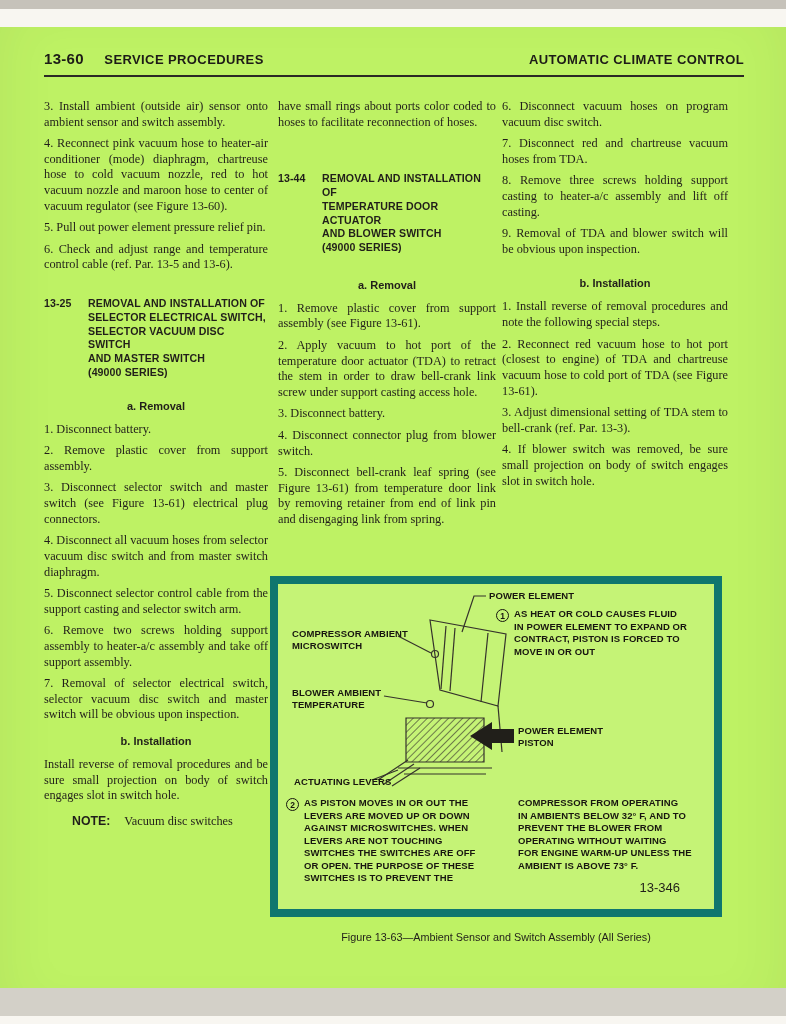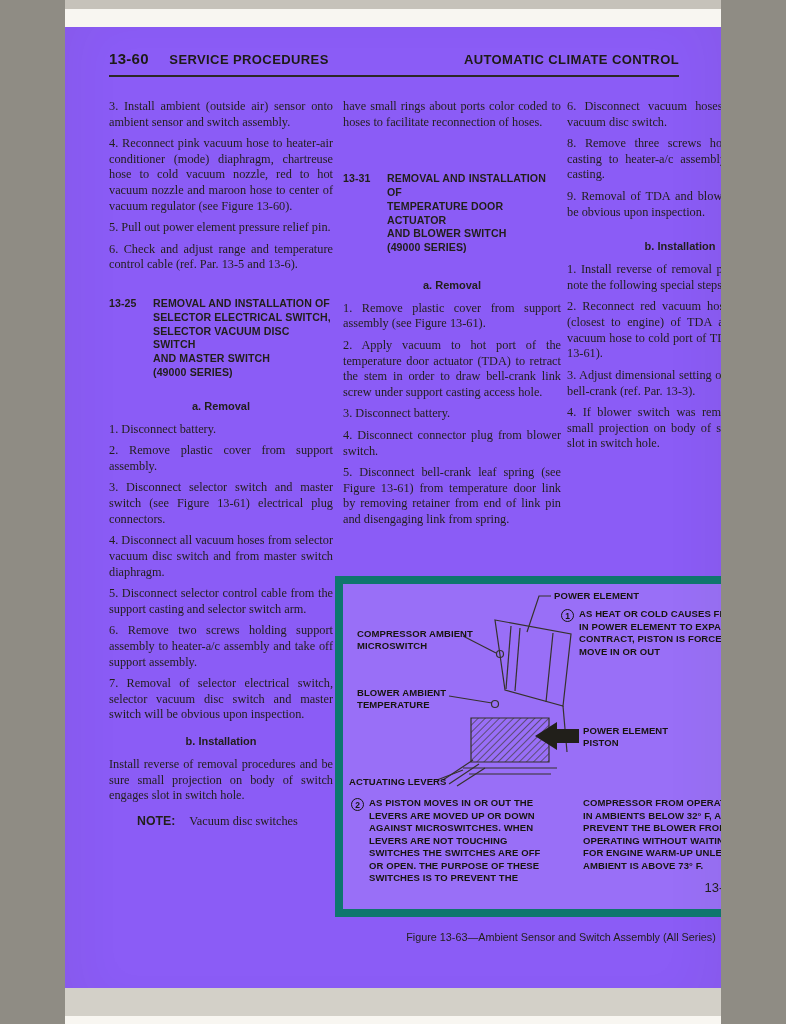--- a/index.html
+++ b/index.html
@@ -1,19 +1,19 @@
 <!DOCTYPE html>
 <html><head>
 <meta charset="utf-8">
 <style>
   * { margin:0; padding:0; box-sizing:border-box; }
   html,body { background:#8f8c84; }
   .page {
-    position:relative; width:656px; height:1024px; margin:0 auto;
-    background:#8b5cf6; overflow:hidden;
+    position:relative; width:786px; height:1024px; margin:0 auto;
+    background:#bef264; overflow:hidden;
     box-shadow: inset 0 0 60px rgba(60,55,40,0.08);
     font-family:"Liberation Serif", serif; color:#1d1b17;
   }
   .scan-strip-top { position:absolute; top:0; left:0; right:0; height:9px; background:#c6c2ba; }
   .scan-strip-top2 { position:absolute; top:9px; left:0; right:0; height:18px; background:#f8f6f1; }
   .scan-strip-bottom { position:absolute; top:988px; left:0; right:0; height:28px; background:#d3d0c8; }
   .scan-strip-bottom2 { position:absolute; top:1016px; left:0; right:0; height:8px; background:#f8f6f1; }
 
   .page-header {
     position:absolute; top:50px; left:44px; right:42px;
@@ -128,37 +128,38 @@
 
     <p class="note-line">
       <span class="note-label">NOTE:</span><span>Vacuum disc switches</span>
     </p>
   </section>
 
   <section class="col" id="col2">
     <p>have small rings about ports color coded to hoses to facilitate reconnection of hoses.</p>
 
     <div class="sec-head">
-      <span class="sec-num">13-31</span>
+      <span class="sec-num">13-44</span>
       <span class="sec-title">REMOVAL AND INSTALLATION OF
 TEMPERATURE DOOR ACTUATOR
 AND BLOWER SWITCH
 (49000 SERIES)</span>
     </div>
 
     <p class="sub-head">a. Removal</p>
     <p>1. Remove plastic cover from support assembly (see Figure 13-61).</p>
     <p>2. Apply vacuum to hot port of the temperature door actuator (TDA) to retract the stem in order to draw bell-crank link screw under support casting access hole.</p>
     <p>3. Disconnect battery.</p>
     <p>4. Disconnect connector plug from blower switch.</p>
     <p>5. Disconnect bell-crank leaf spring (see Figure 13-61) from temperature door link by removing retainer from end of link pin and disengaging link from spring.</p>
   </section>
 
   <section class="col" id="col3">
     <p>6. Disconnect vacuum hoses on program vacuum disc switch.</p>
+    <p>7. Disconnect red and chartreuse vacuum hoses from TDA.</p>
     <p>8. Remove three screws holding support casting to heater-a/c assembly and lift off casting.</p>
     <p>9. Removal of TDA and blower switch will be obvious upon inspection.</p>
 
     <p class="sub-head" style="margin-top:20px !important;">b. Installation</p>
     <p>1. Install reverse of removal procedures and note the following special steps.</p>
     <p>2. Reconnect red vacuum hose to hot port (closest to engine) of TDA and chartreuse vacuum hose to cold port of TDA (see Figure 13-61).</p>
     <p>3. Adjust dimensional setting of TDA stem to bell-crank (ref. Par. 13-3).</p>
     <p>4. If blower switch was removed, be sure small projection on body of switch engages slot in switch hole.</p>
   </section>
 
@@ -210,21 +211,21 @@
 
     <div class="fig-label" style="left:14px; top:44px;">COMPRESSOR AMBIENT
 MICROSWITCH</div>
 
     <div class="fig-label" style="left:14px; top:103px;">BLOWER AMBIENT
 TEMPERATURE</div>
 
     <div class="fig-label" style="left:240px; top:141px;">POWER ELEMENT
 PISTON</div>
 
-    <div class="fig-label" style="left:6px; top:192px;">ACTUATING LEVERS</div>
+    <div class="fig-label" style="left:16px; top:192px;">ACTUATING LEVERS</div>
 
     <div class="fig-note" style="left:8px; top:213px; width:218px;">
       <span class="circle-num">2</span>
       <span class="note-text">AS PISTON MOVES IN OR OUT THE
 LEVERS ARE MOVED UP OR DOWN
 AGAINST MICROSWITCHES. WHEN
 LEVERS ARE NOT TOUCHING
 SWITCHES THE SWITCHES ARE OFF
 OR OPEN. THE PURPOSE OF THESE
 SWITCHES IS TO PREVENT THE</span>

